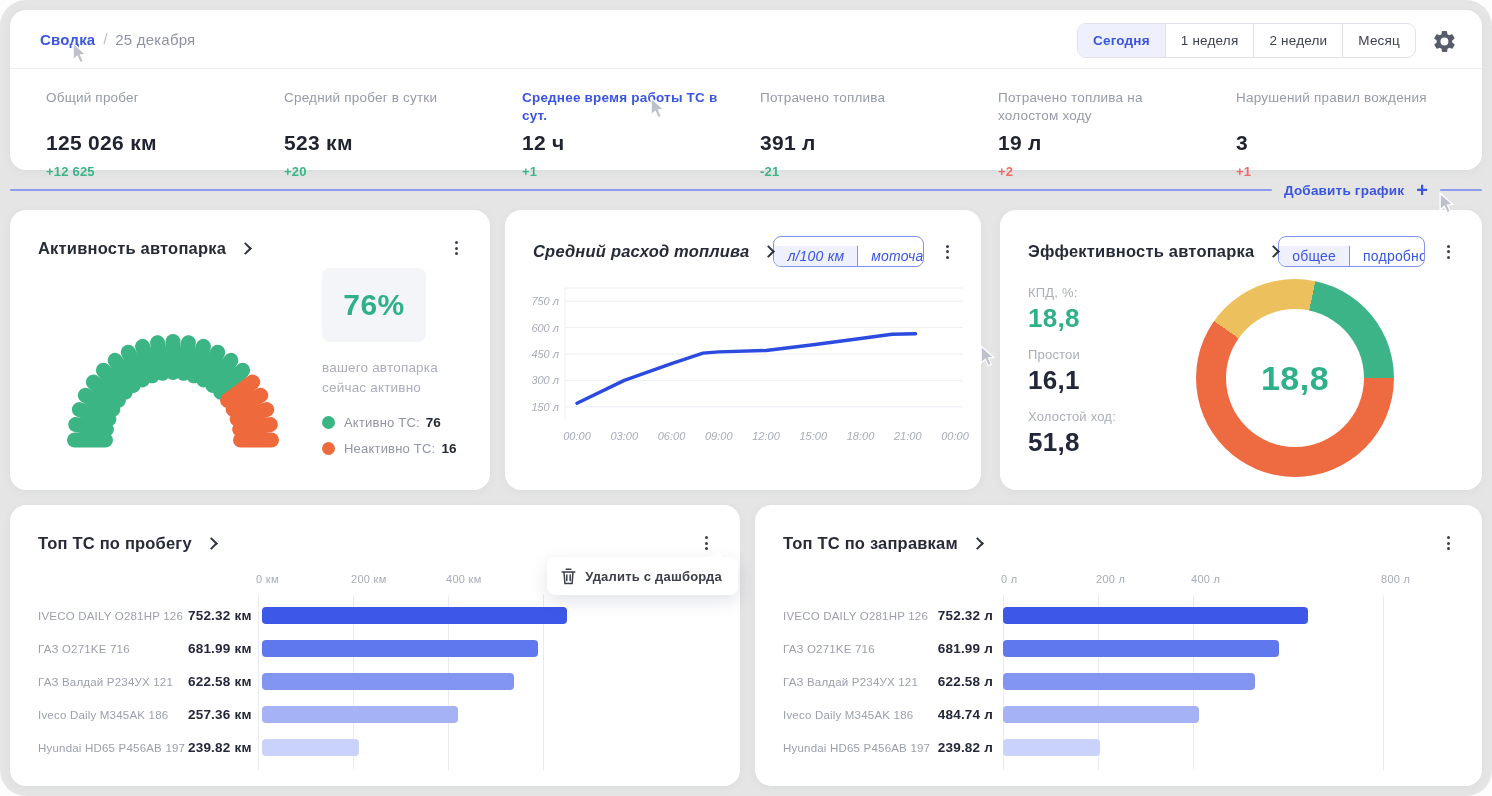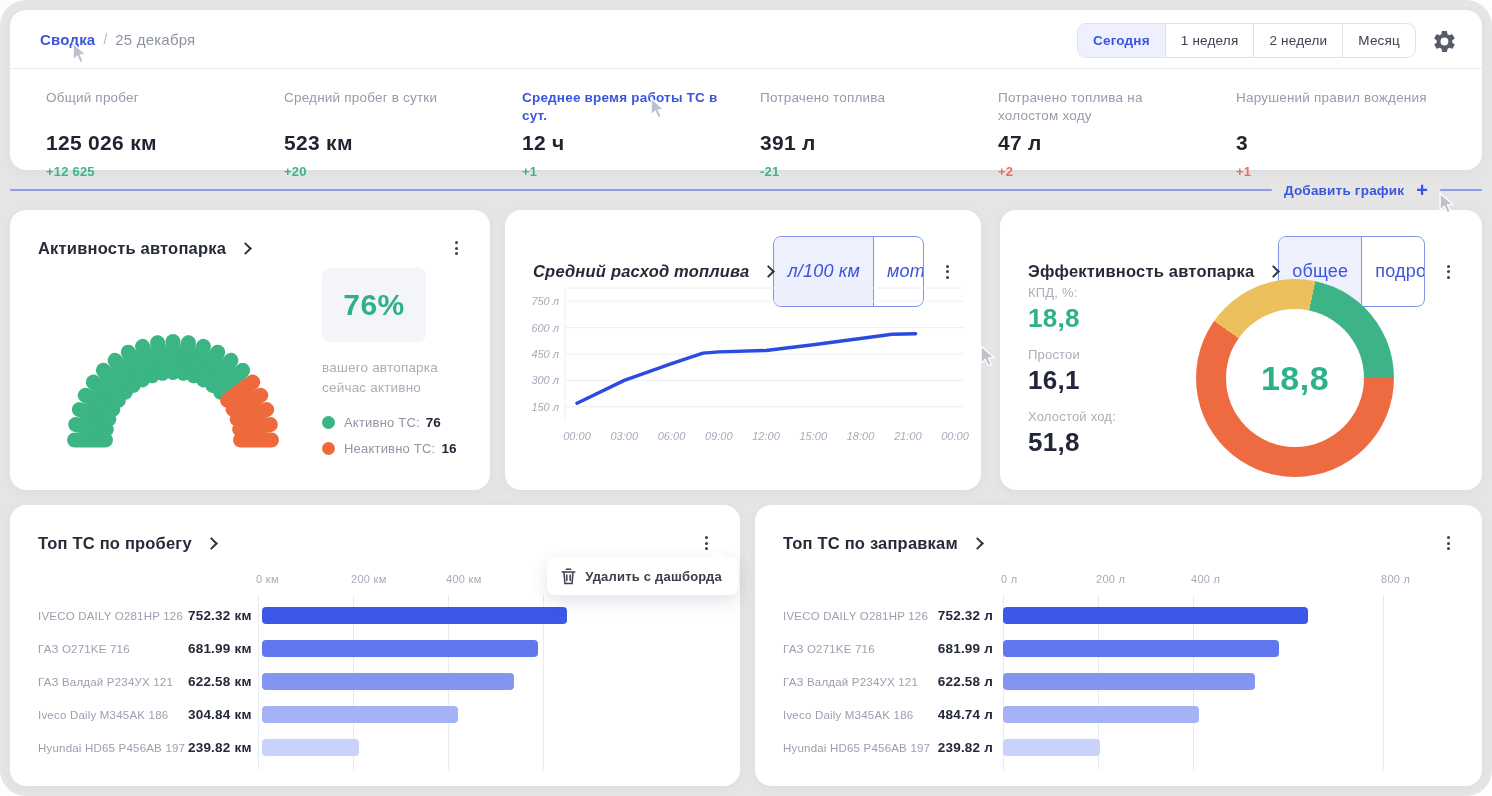--- a/index.html
+++ b/index.html
@@ -37,21 +37,21 @@
   .add-plus{color:#3a55e0;font-size:20px;font-weight:700;line-height:1;cursor:pointer;}
 
   
   .title-row{display:flex;align-items:center;padding:26px 26px 0 28px;}
   .card-title{color:#262b38;font-size:16.5px;font-weight:700;letter-spacing:.2px;white-space:nowrap;}
   .chev{margin-left:15px;width:7px;height:7px;border-top:2px solid #2e3442;border-right:2px solid #2e3442;transform:rotate(45deg);flex:0 0 auto;}
   .kebab{display:flex;flex-direction:column;gap:2.5px;padding:5px 6px;cursor:pointer;margin-left:16px;}
   .kebab i{width:3px;height:3px;border-radius:50%;background:#3a3f4b;}
   .ml-auto{margin-left:auto;}
   .toggle-group{display:flex;border:1.5px solid #8093ee;border-radius:8px;overflow:hidden;margin-left:auto;background:#fff;}
-  .tseg{padding:24px 13px;font-size:18px;color:#3a55e0;cursor:pointer;border-left:1.5px solid #8093ee;white-space:nowrap;letter-spacing:.2px;}
+  .tseg{padding:2px 13px;font-size:14px;color:#3a55e0;cursor:pointer;border-left:1.5px solid #8093ee;white-space:nowrap;letter-spacing:.2px;margin-top:9px;}
   .tseg:first-child{border-left:none;}
   .tseg.active{background:#eef0fd;}
 
   
   #activity-card{left:10px;top:210px;width:480px;height:280px;}
   .gauge-svg{position:absolute;left:32px;top:84px;}
   .act-right{position:absolute;left:312px;top:58px;width:156px;}
   .pct-box{width:104px;height:74px;background:#f4f5f9;border-radius:8px;display:flex;align-items:center;justify-content:center;
            color:#2eb08a;font-size:30px;font-weight:700;letter-spacing:.5px;}
   .act-caption{margin-top:16px;color:#a9aeba;font-size:13.5px;line-height:1.45;letter-spacing:.2px;}
@@ -144,21 +144,21 @@
           <div class="kpi">
             <div class="kpi-label">Потрачено топлива</div>
             <div class="kpi-val-row">
               <span class="kpi-value">391 л</span>
               <span class="kpi-delta green">-21</span>
             </div>
           </div>
           <div class="kpi">
             <div class="kpi-label">Потрачено топлива на холостом ходу</div>
             <div class="kpi-val-row">
-              <span class="kpi-value">47 л</span>
+              <span class="kpi-value">19 л</span>
               <span class="kpi-delta red">+2</span>
             </div>
           </div>
           <div class="kpi">
             <div class="kpi-label">Нарушений правил вождения</div>
             <div class="kpi-val-row">
               <span class="kpi-value">3</span>
               <span class="kpi-delta red">+1</span>
             </div>
           </div>
@@ -330,21 +330,21 @@
             <span class="bval">681.99 км</span>
             <div class="hbar" style="width: 276px; background: rgb(96, 120, 237);"></div>
           </div>
           <div class="bar-row">
             <span class="veh">ГАЗ Валдай Р234УХ 121</span>
             <span class="bval">622.58 км</span>
             <div class="hbar" style="width: 252px; background: rgb(130, 149, 241);"></div>
           </div>
           <div class="bar-row">
             <span class="veh">Iveco Daily M345AK 186</span>
-            <span class="bval">304.84 км</span>
+            <span class="bval">257.36 км</span>
             <div class="hbar" style="width: 196px; background: rgb(165, 178, 245);"></div>
           </div>
           <div class="bar-row">
             <span class="veh">Hyundai HD65 P456AB 197</span>
             <span class="bval">239.82 км</span>
             <div class="hbar" style="width: 97px; background: rgb(201, 210, 250);"></div>
           </div>
         </div>
   </div>
 

